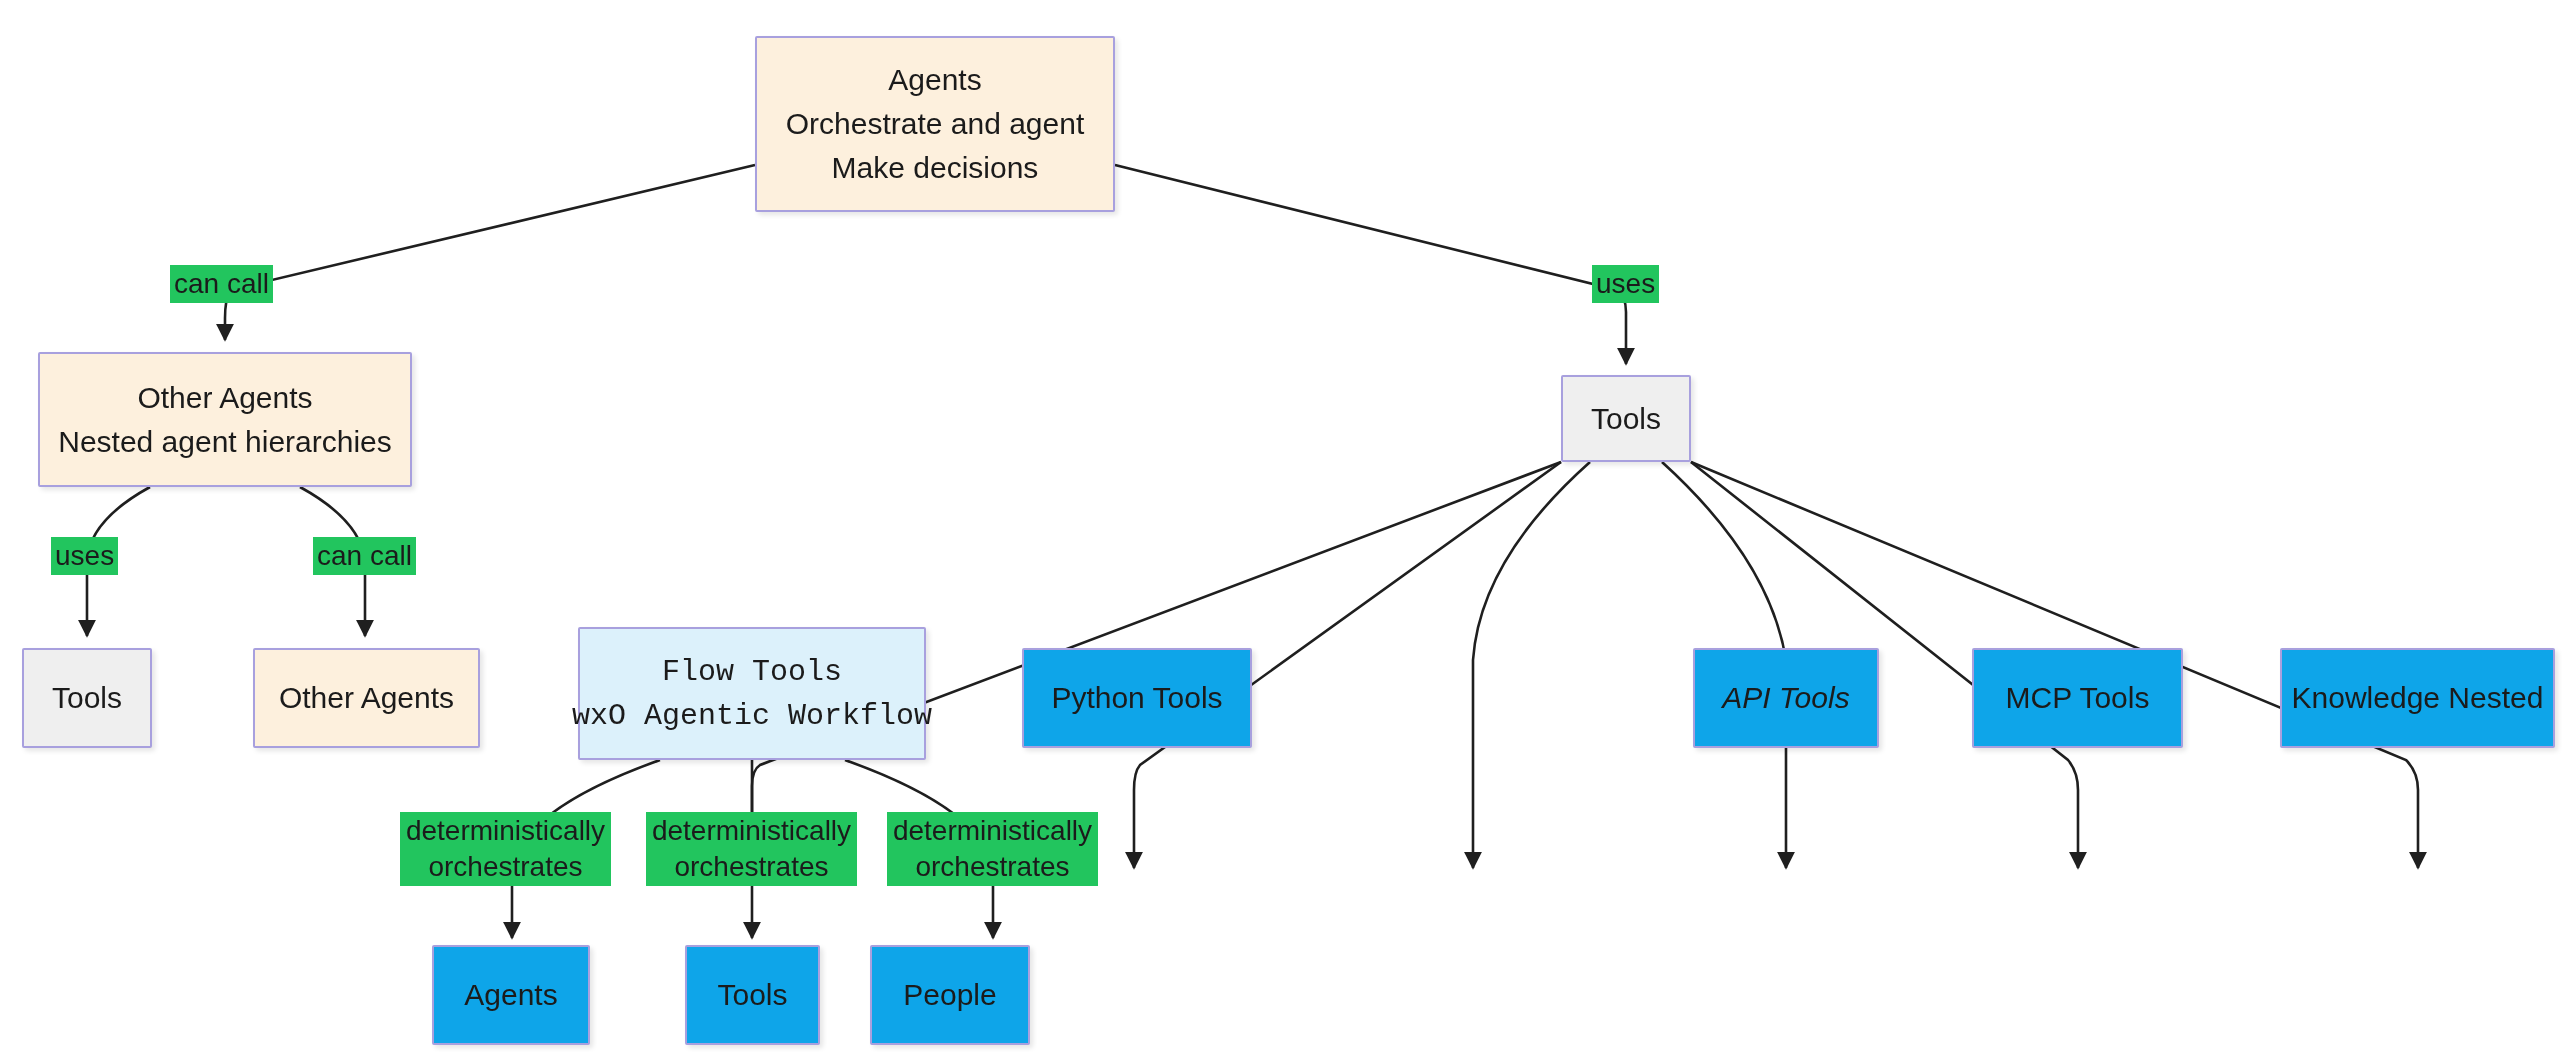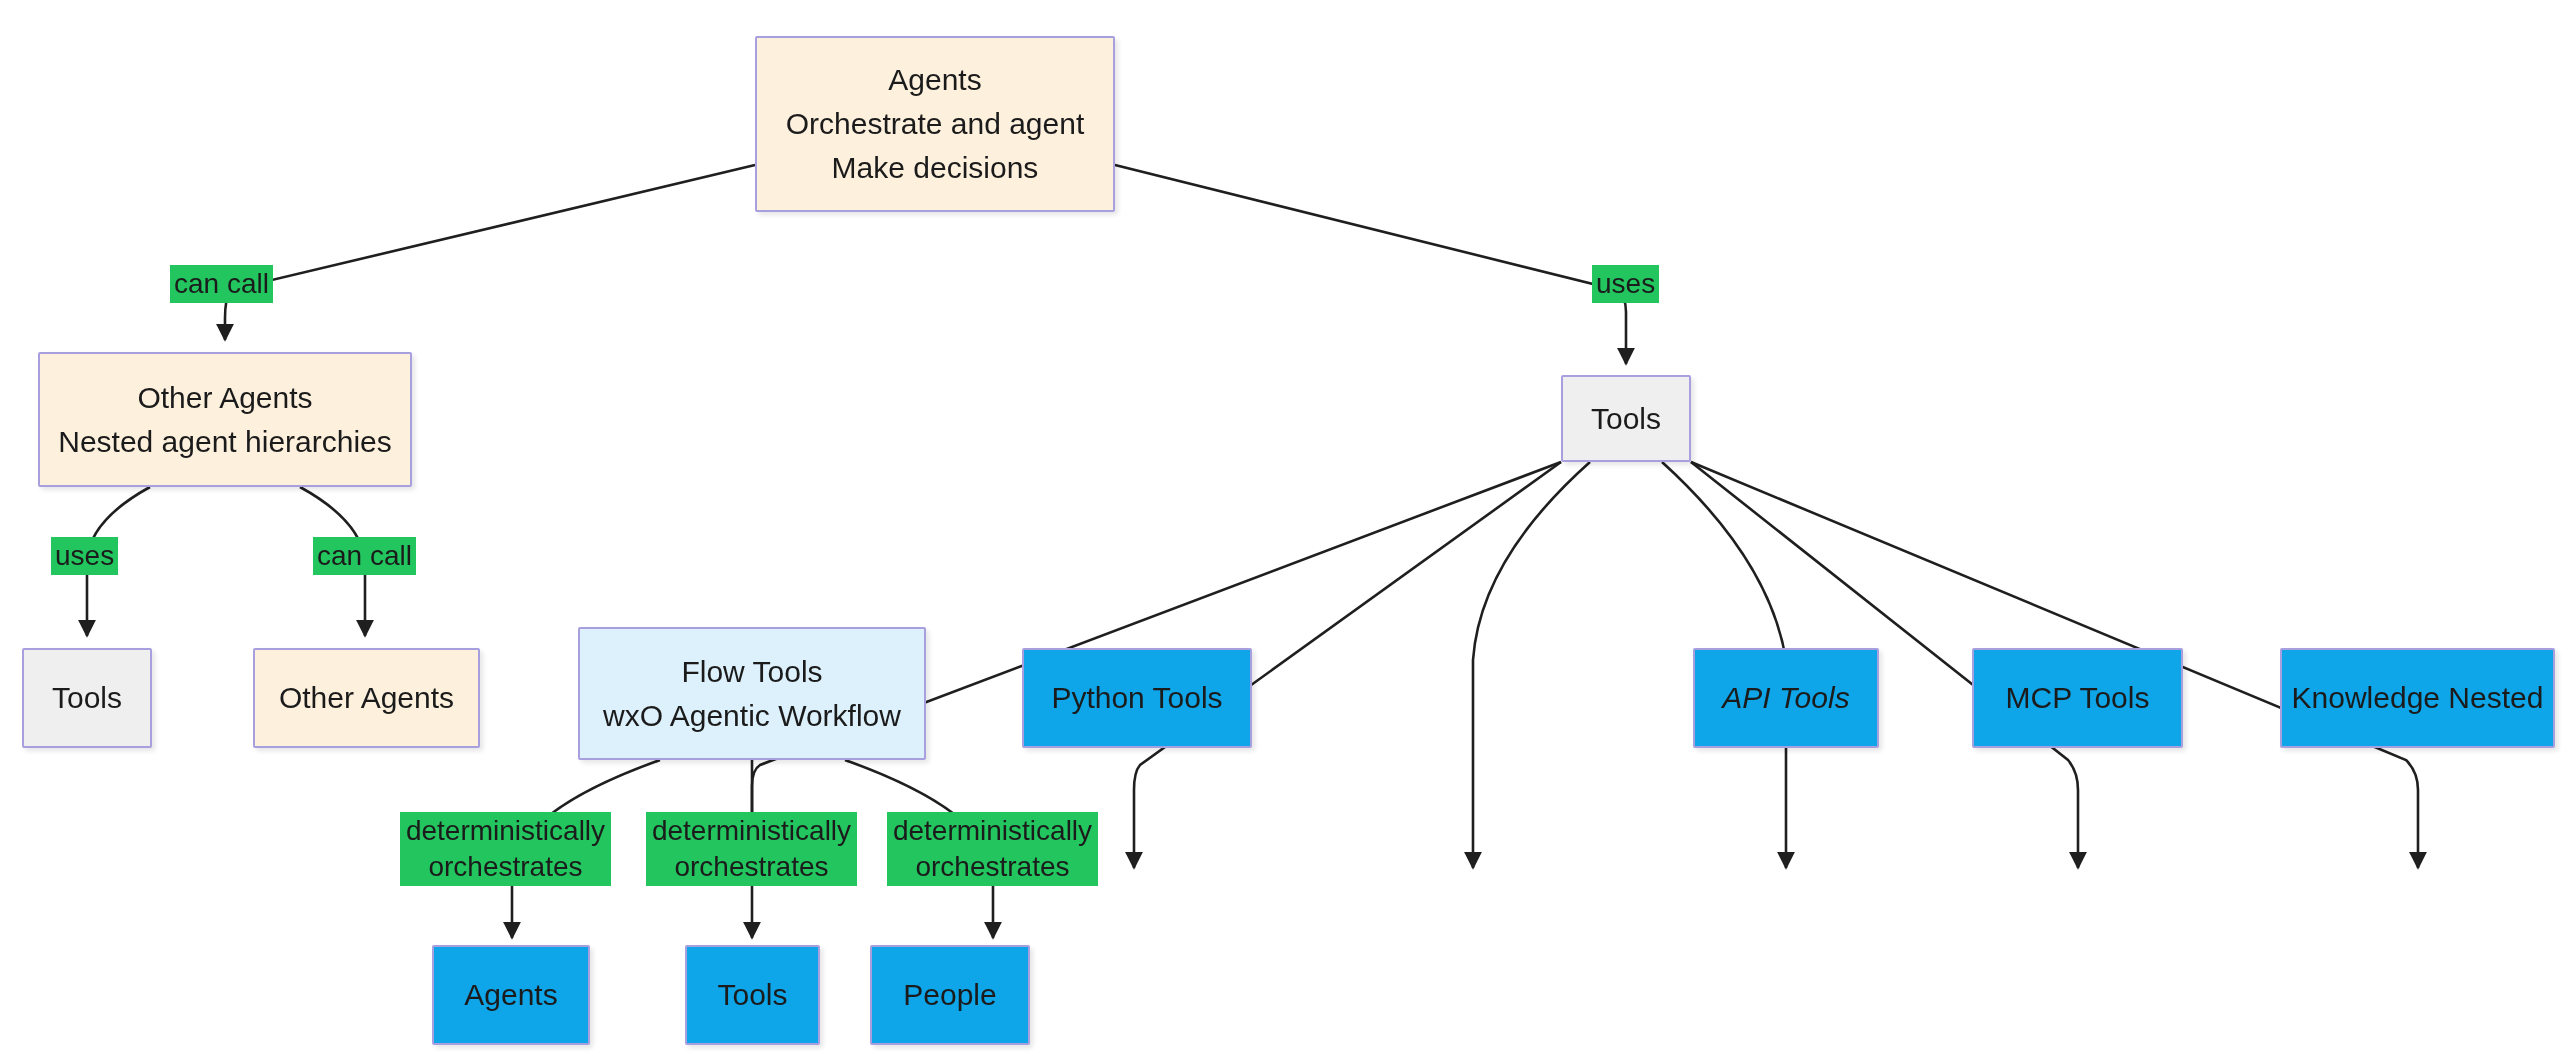--- a/index.html
+++ b/index.html
@@ -114,21 +114,21 @@
   </div>
 
   <div class="node fill-gray" style="left:22px; top:648px; width:130px; height:100px;">
     <span>Tools</span>
   </div>
 
   <div class="node fill-cream" style="left:253px; top:648px; width:227px; height:100px;">
     <span>Other Agents</span>
   </div>
 
-  <div class="node fill-cyan" style="left:578px; top:627px; width:348px; height:133px;">
+  <div class="node fill-cyan" style="left:578px; top:627px; width:348px; height:133px;font-family:Liberation Mono, monospace;">
     <span>Flow Tools</span>
     <span>wxO Agentic Workflow</span>
   </div>
 
   <div class="node fill-purple" style="left:1022px; top:648px; width:230px; height:100px;">
     <span>Python Tools</span>
   </div>
 
 
   <div class="node fill-purple" style="left:1693px; top:648px; width:186px; height:100px;font-style:italic;">

